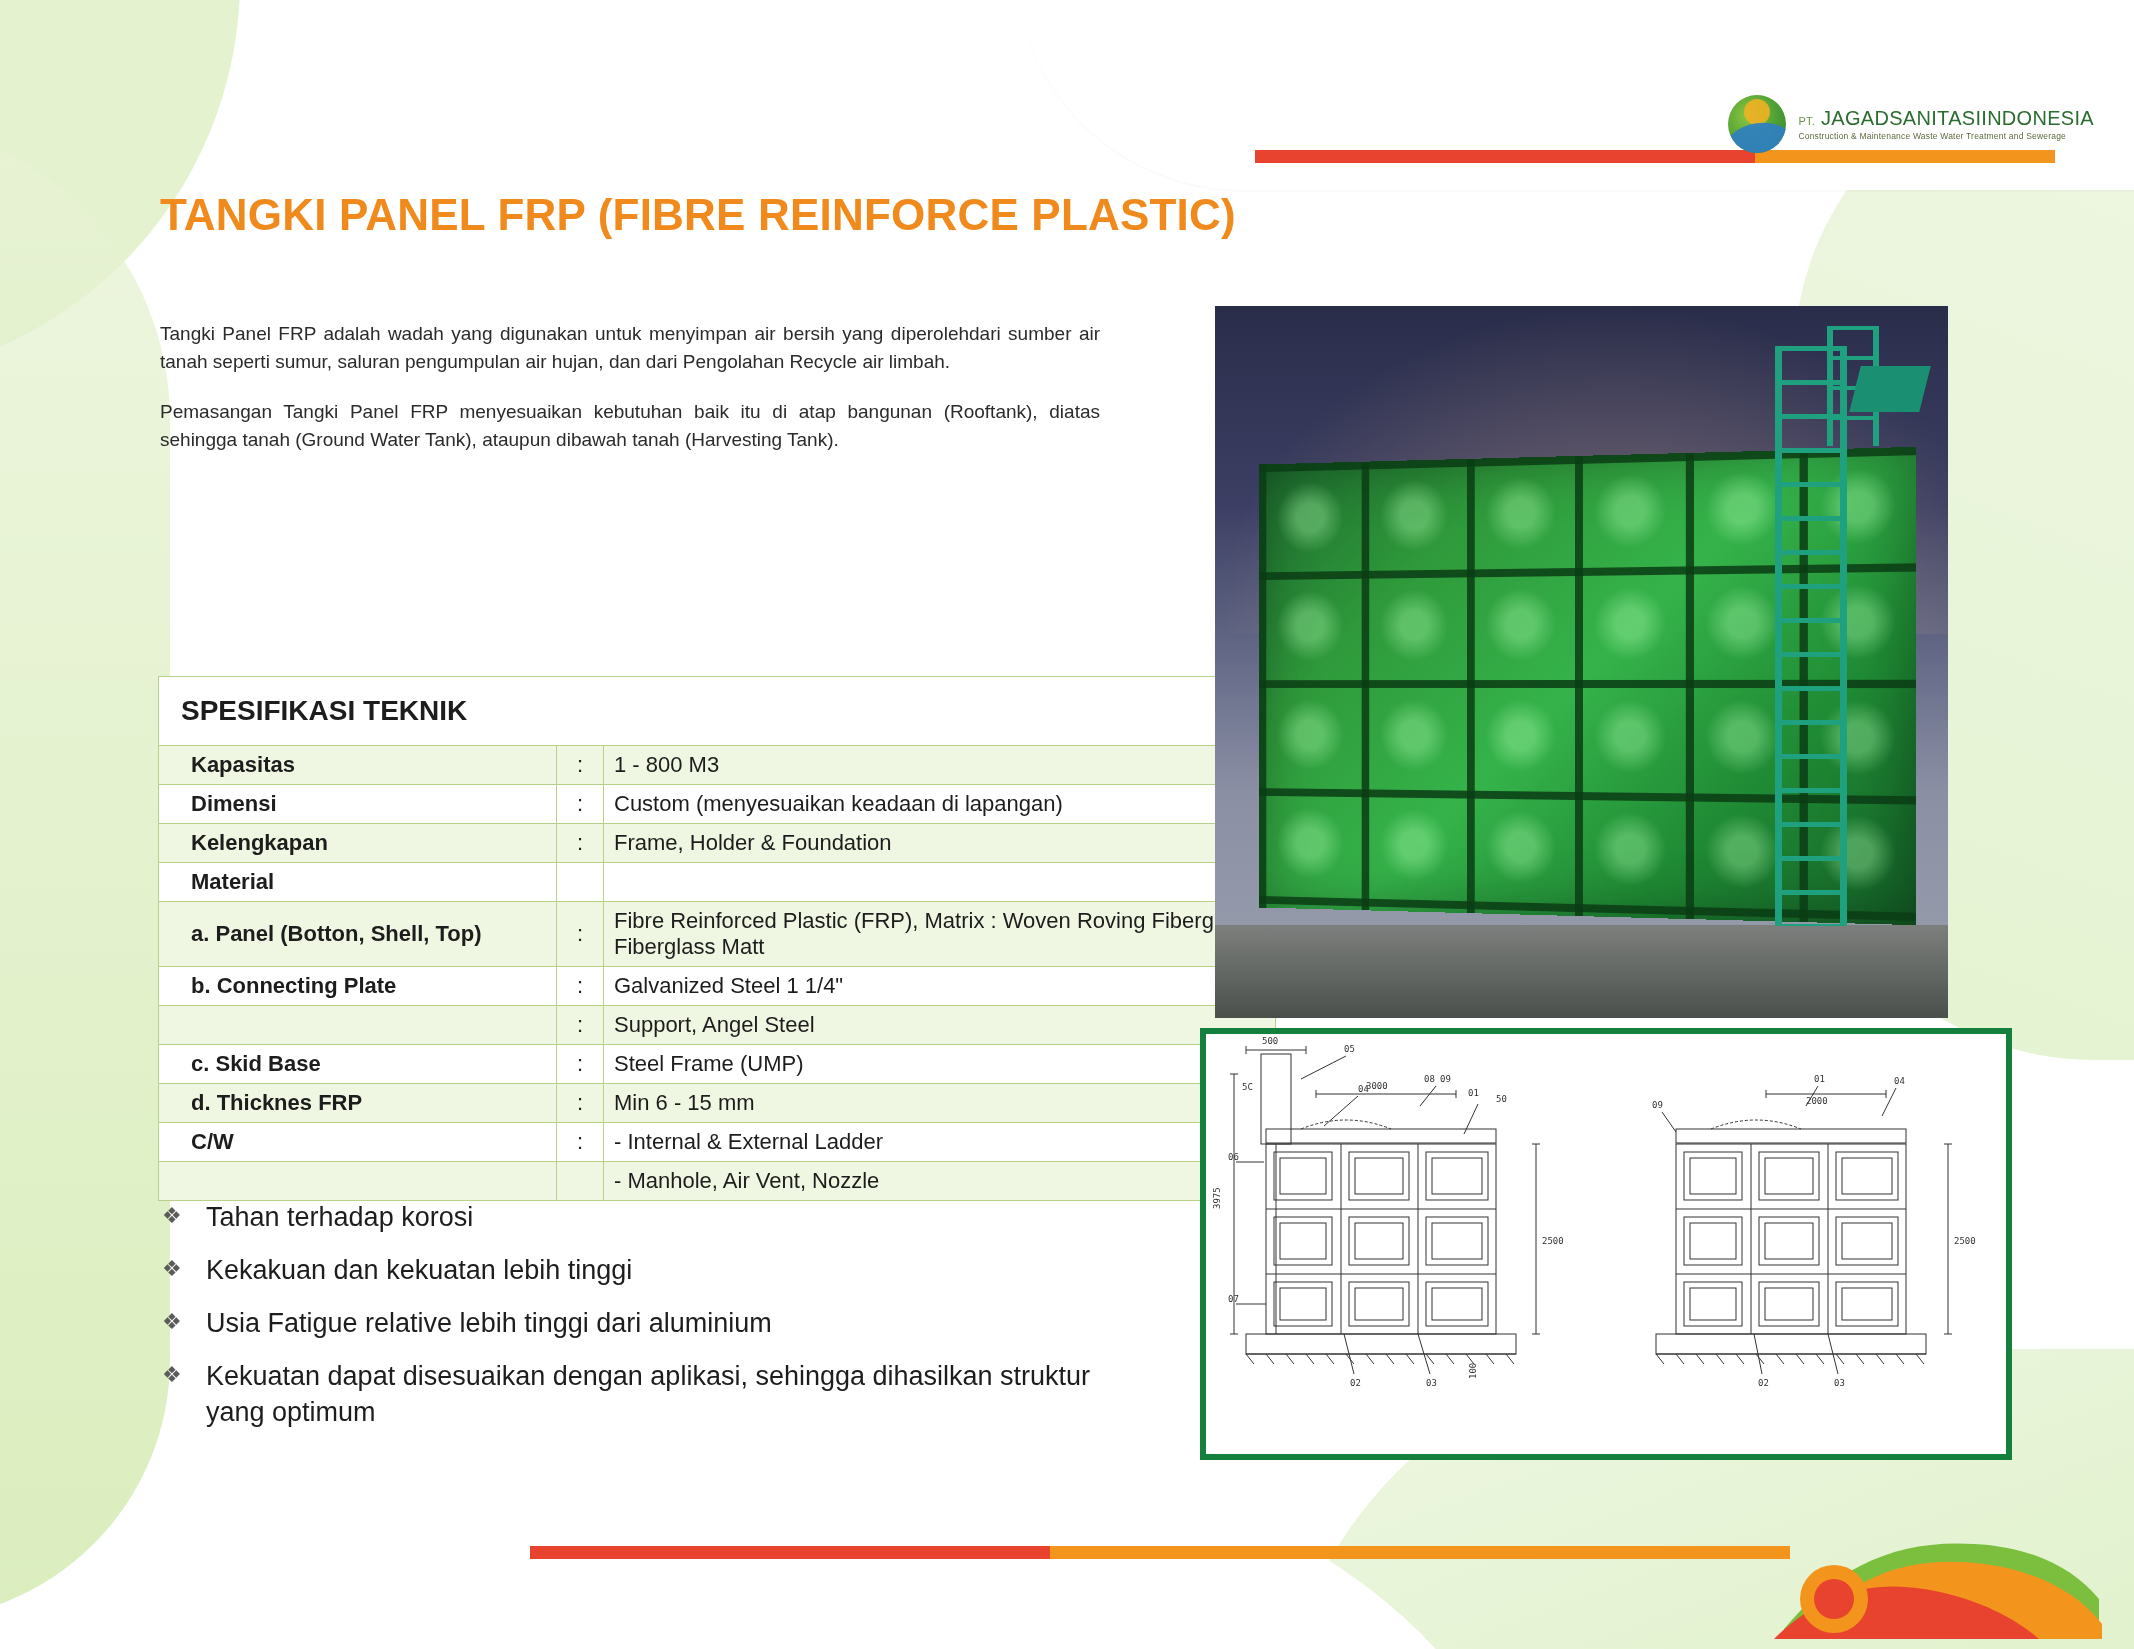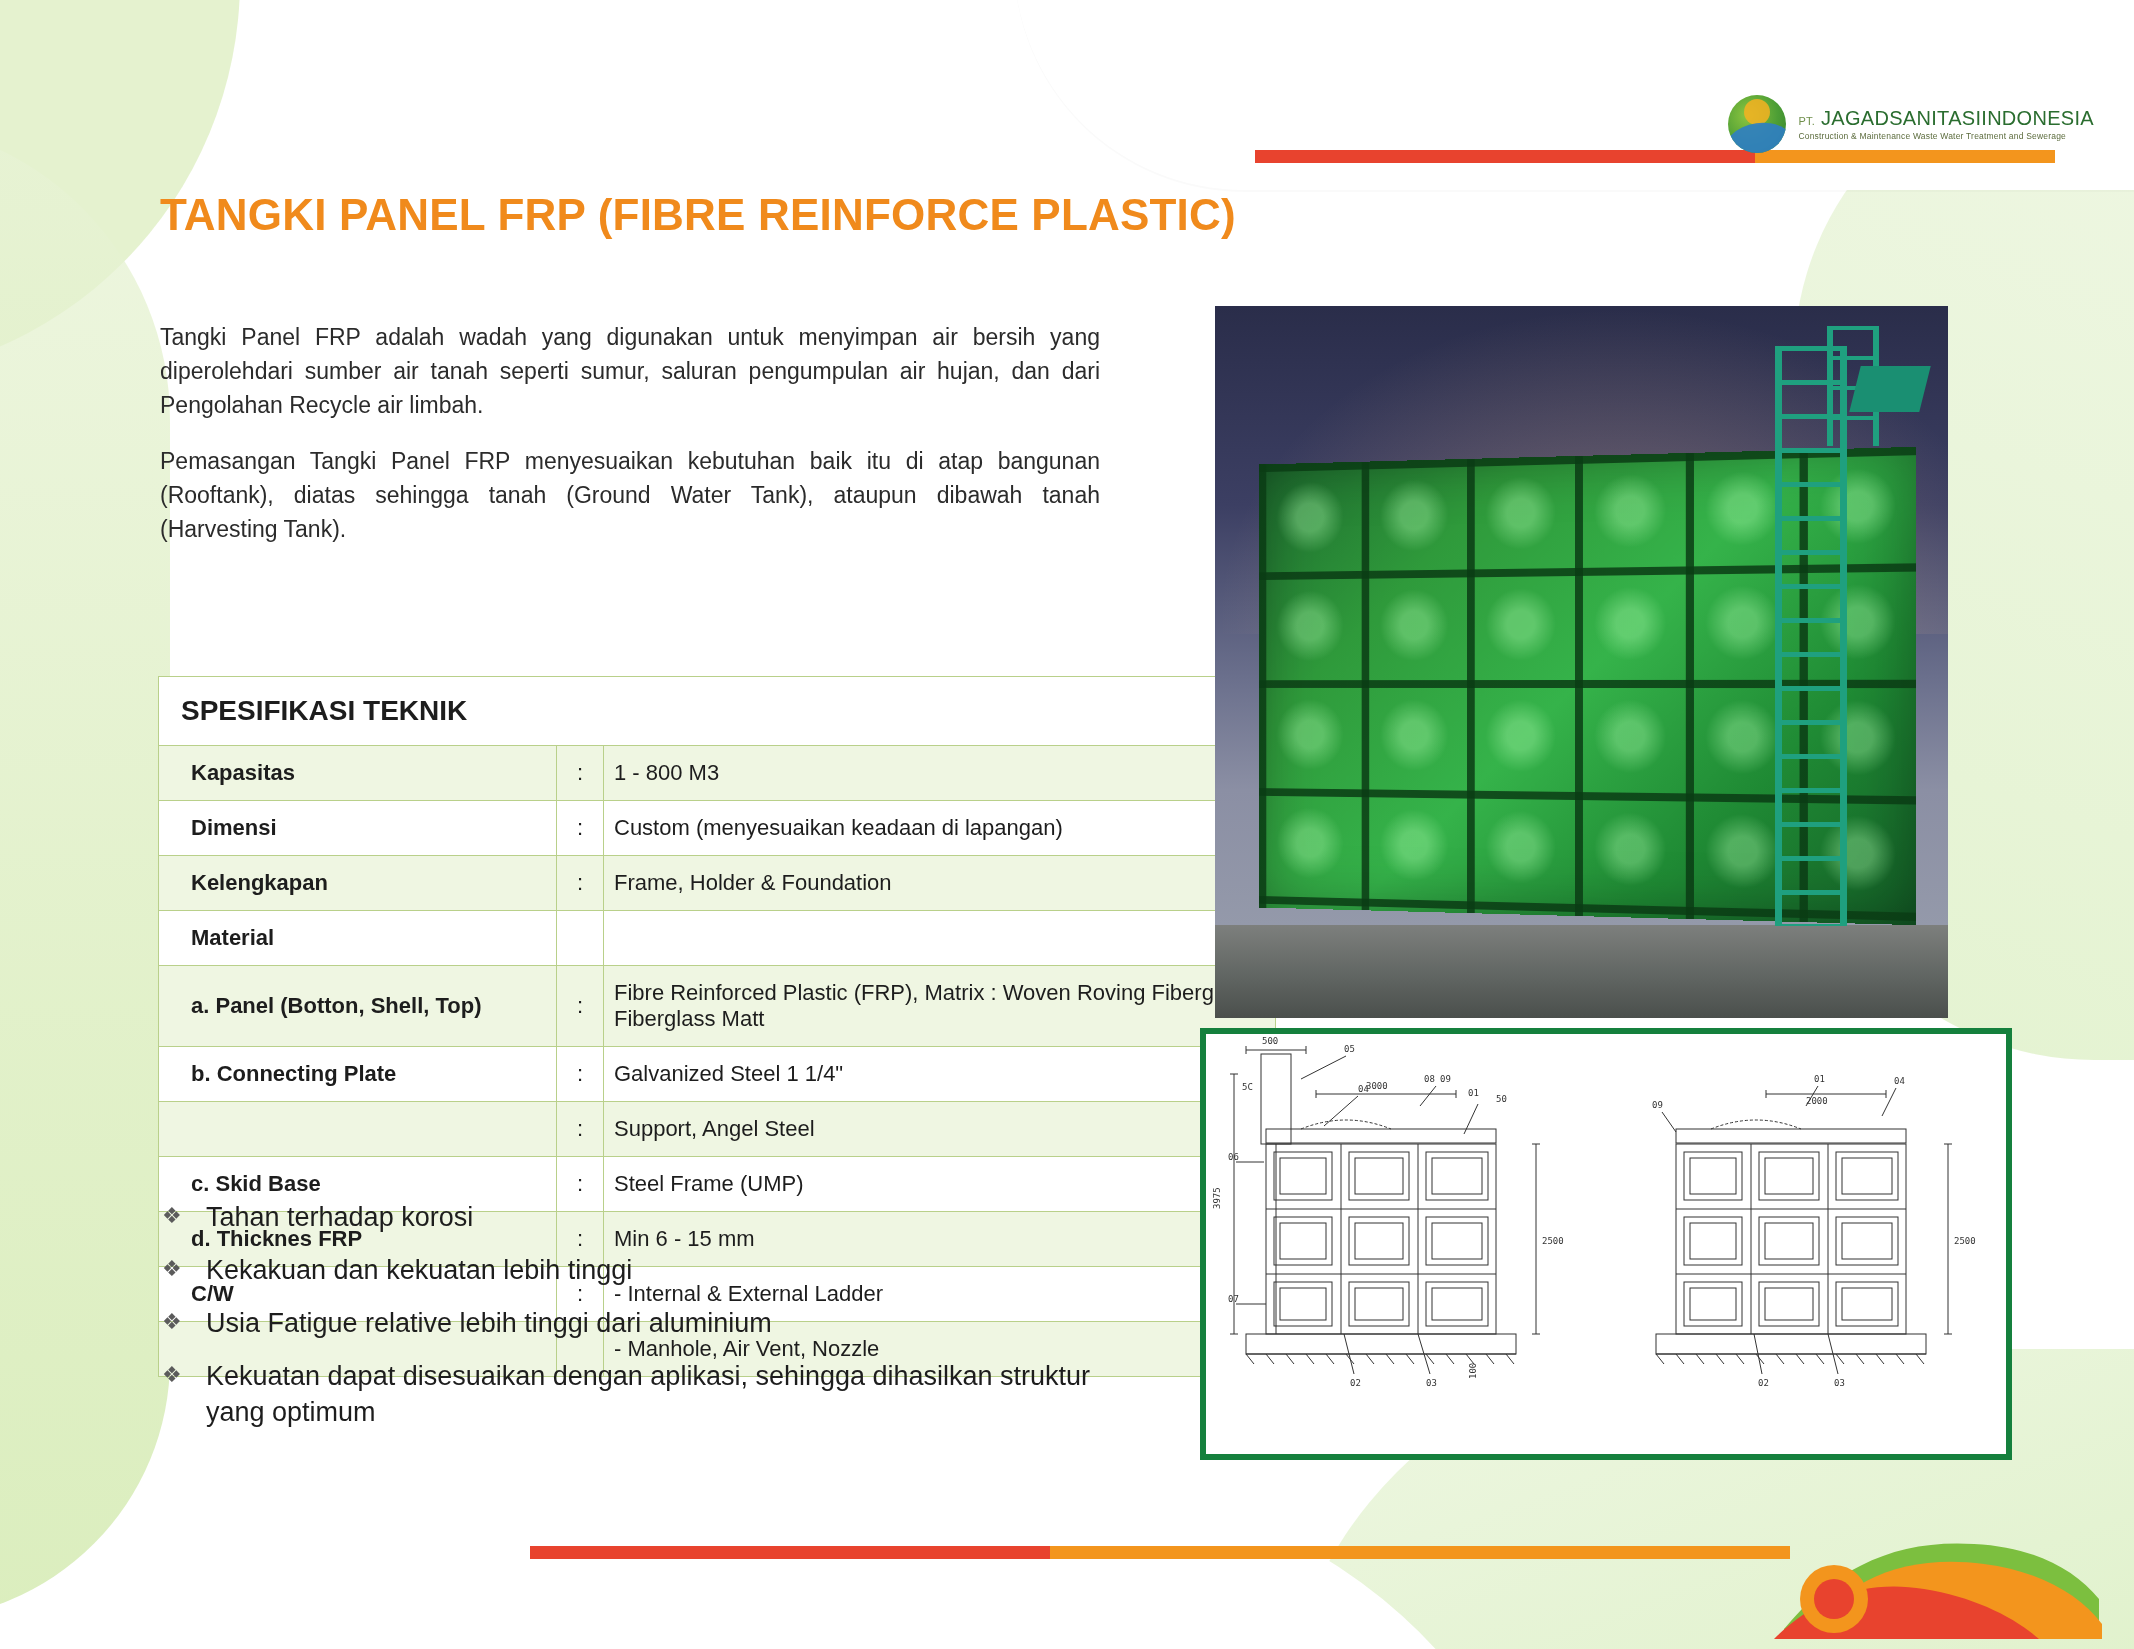--- a/index.html
+++ b/index.html
@@ -141,40 +141,40 @@
     white-space: nowrap;
   }
 
   
   .para-wrap {
     position: absolute;
     left: 160px; top: 320px;
     width: 940px;
   }
   .para {
-    font-size: 23px;
+    font-size: 19px;
     color: #2b2b2b;
     line-height: 1.48;
     text-align: justify;
     margin: 0 0 22px 0;
   }
 
   
   .spec-table {
     position: absolute;
     left: 158px; top: 676px;
     width: 1118px;
     border-collapse: collapse;
     font-size: 22px;
     color: #1d1d1d;
     background: #22c55e;
   }
   .spec-table td {
     border: 1px solid #b9d08a;
-    padding: 14px 10px;
+    padding: 6px 10px;
     vertical-align: middle;
   }
   .spec-title-cell {
     background: #ffffff;
     font-size: 28px;
     font-weight: bold;
     padding: 18px 20px 18px 22px !important;
     color: #1d1d1d;
   }
   .row-alt td { background: #eff6e2; }

